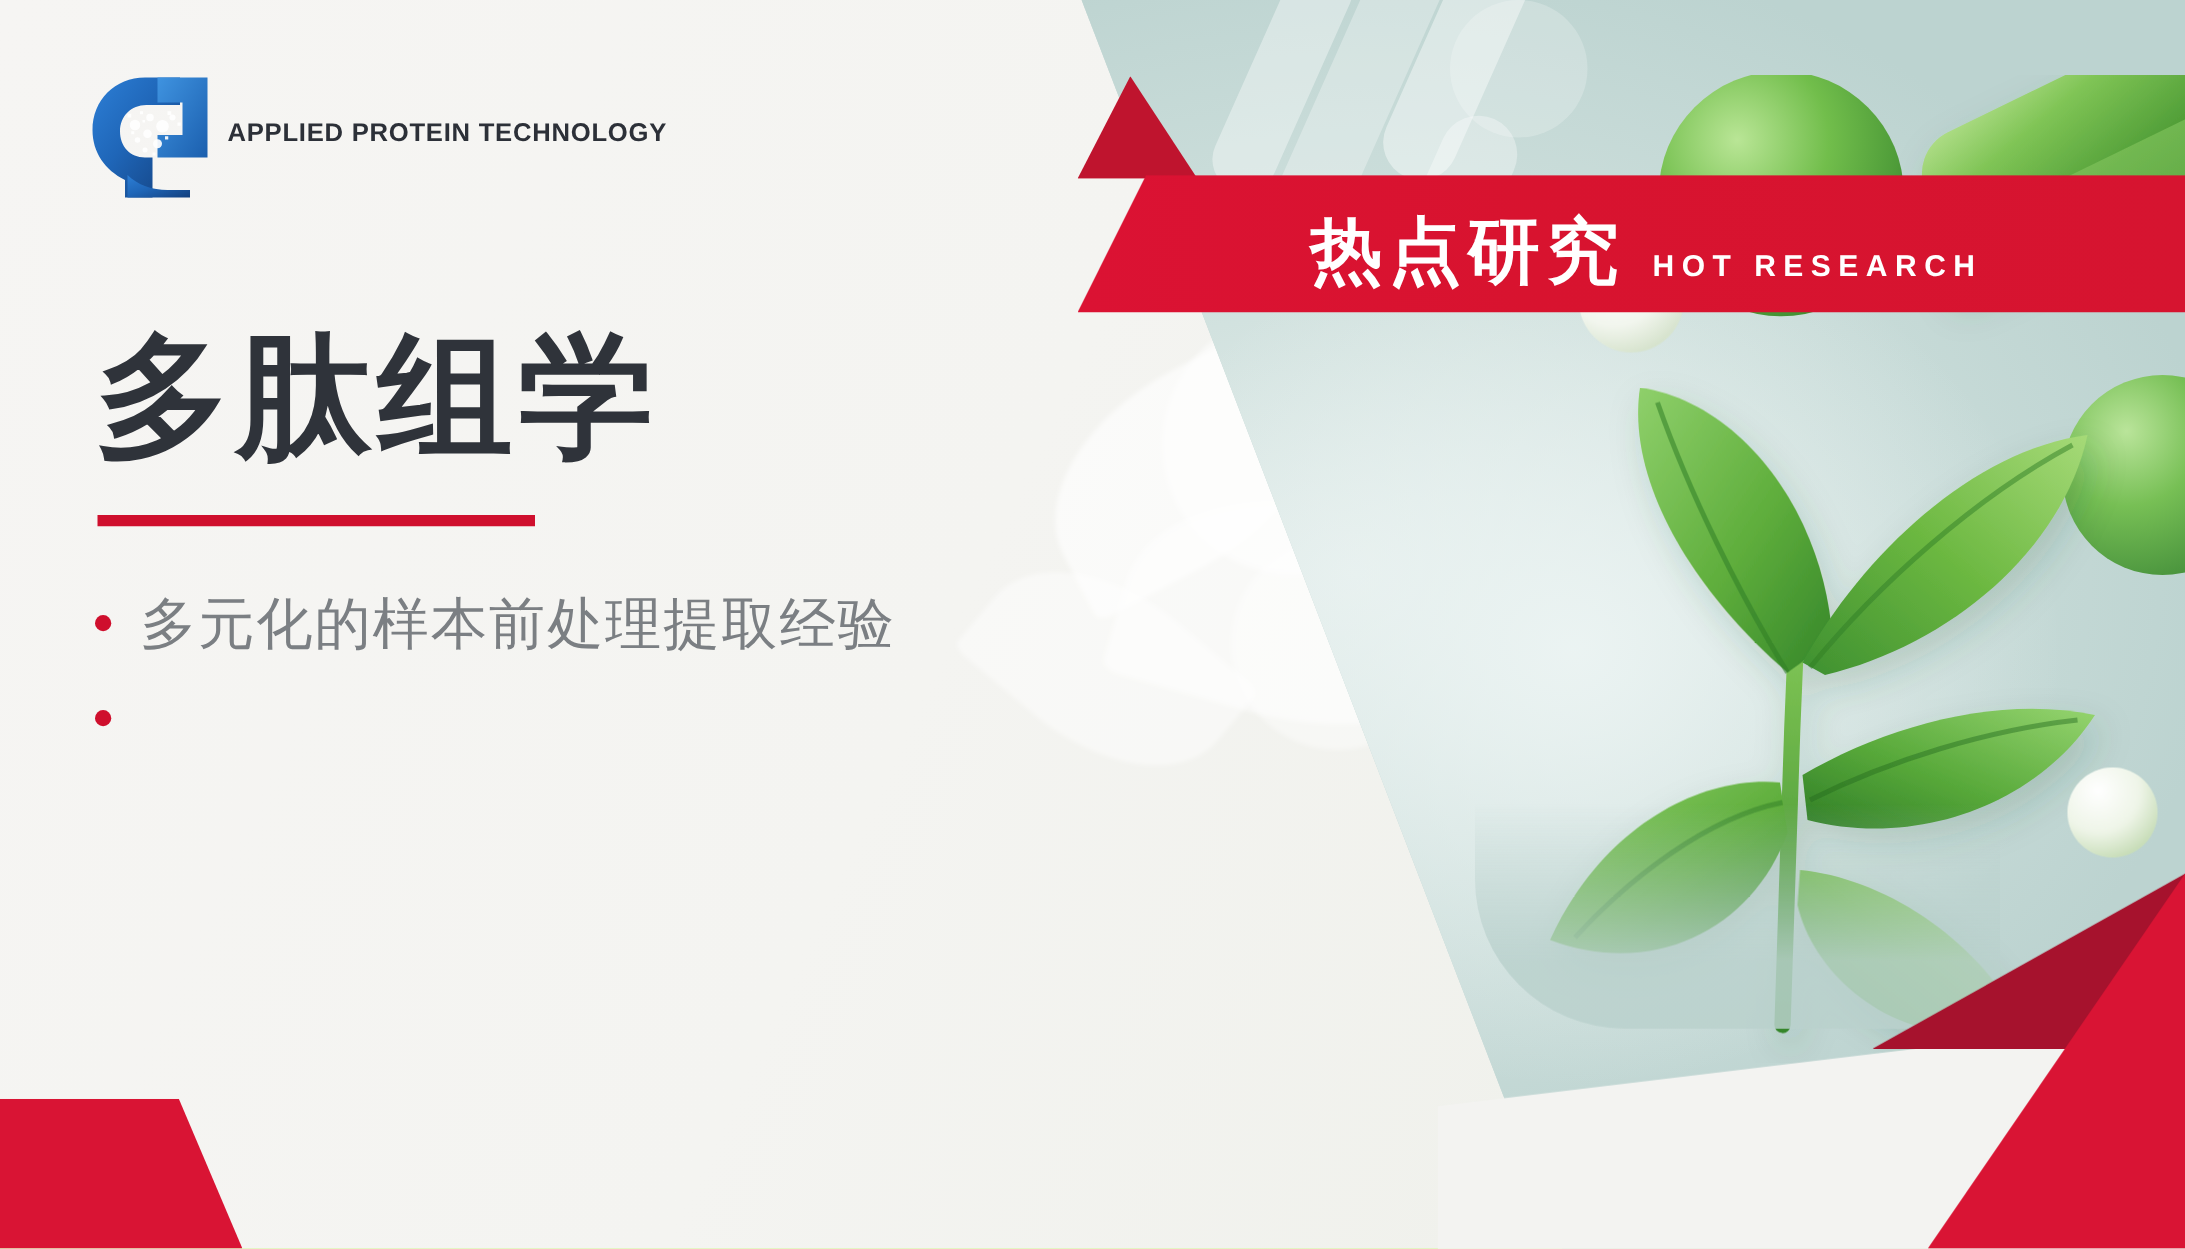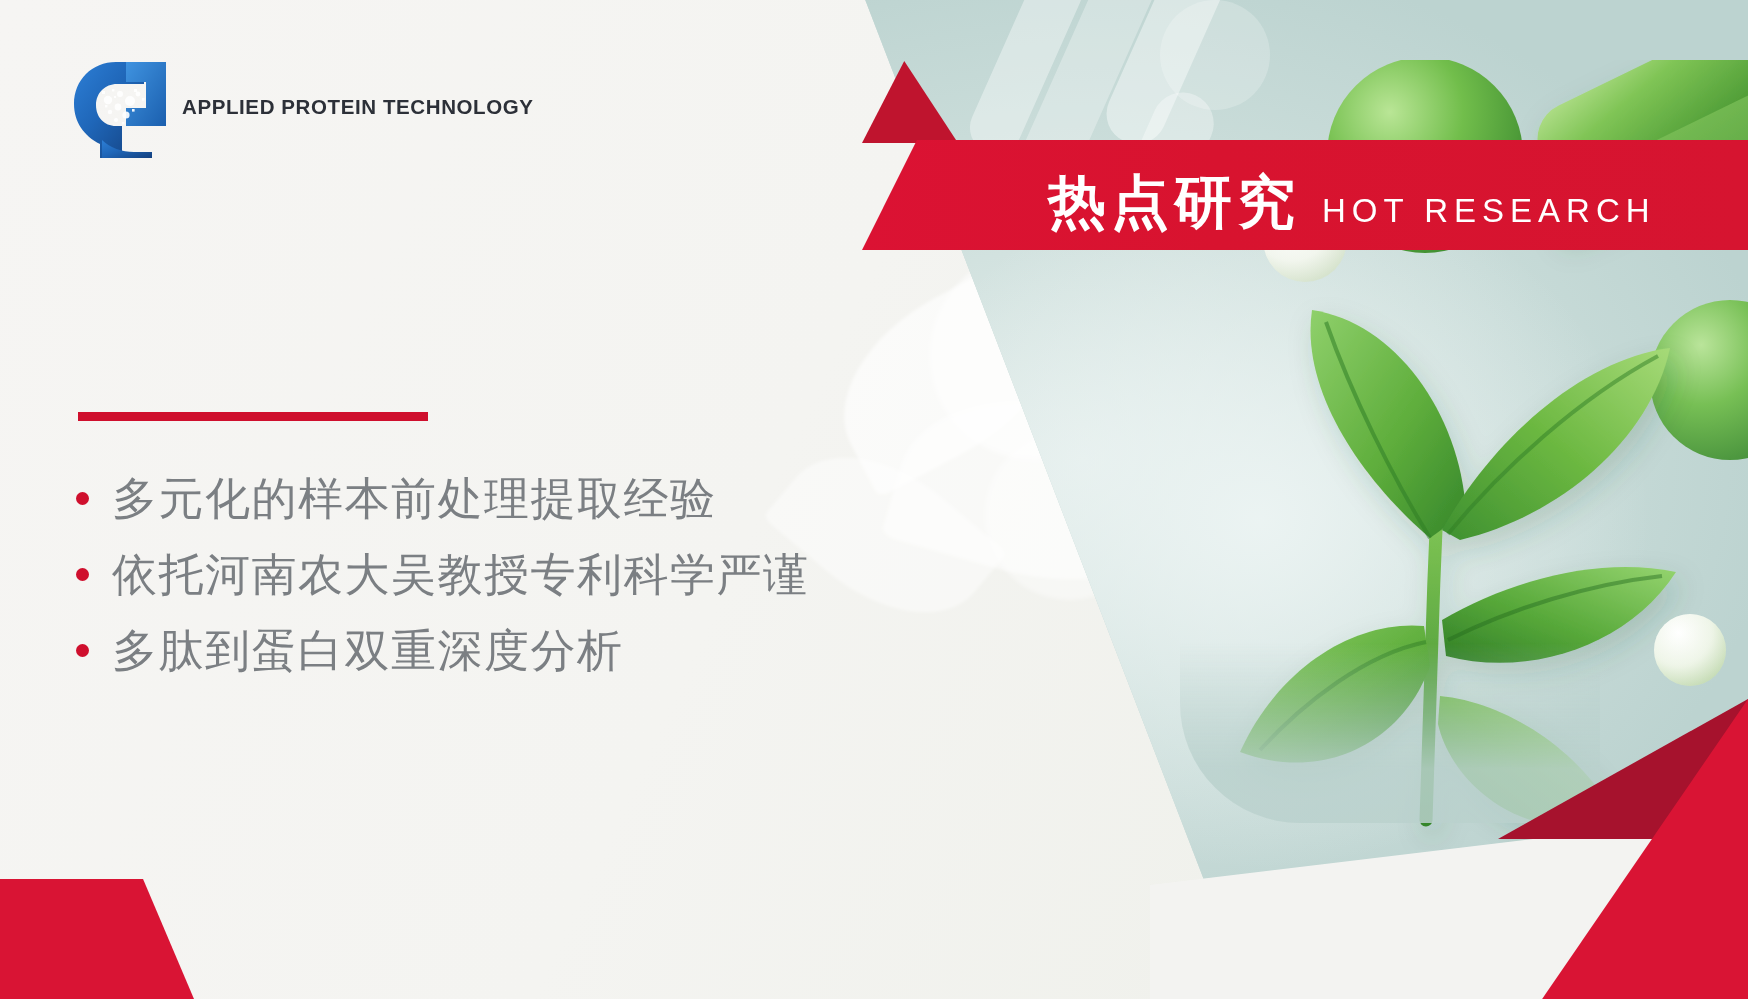--- a/index.html
+++ b/index.html
@@ -147,22 +147,22 @@
   }
   .ribbon-cn {
     color: #ffffff;
     font-size: 58px;
     font-weight: 700;
     letter-spacing: 5px;
     line-height: 1;
   }
   .ribbon-en {
     color: #ffffff;
-    font-size: 33px;
-    font-weight: 400;
+    font-size: 24px;
+    font-weight: 700;
     letter-spacing: 6px;
     line-height: 1;
   }
 
   
   .headline {
     position: absolute;
     left: 76px; top: 258px;
     font-size: 108px;
     font-weight: 700;
@@ -374,34 +374,30 @@
   </div>
 
   <div class="ribbon-fold"></div>
   <div class="ribbon">
     <div class="ribbon-inner">
       <span class="ribbon-cn">热点研究</span>
       <span class="ribbon-en">HOT RESEARCH</span>
     </div>
   </div>
 
+  <div class="headline">多肽组学</div>
   <div class="rule"></div>
 
   <div class="bullets">
     <div class="bullet">
       <span class="bullet-dot"></span>
       <span class="bullet-text">多元化的样本前处理提取经验</span>
     </div>
     <div class="bullet">
       <span class="bullet-dot"></span>
-      <span class="bullet-text">依托河南农大吴教授专利科学严谨</span>
-    </div>
-    <div class="bullet">
-      <span class="bullet-dot"></span>
-      <span class="bullet-text">多肽到蛋白双重深度分析</span>
     </div>
   </div>
 
   <div class="corner-bl"></div>
   <div class="corner-br-dark"></div>
   <div class="corner-br"></div>
 
 </div>
 
 </body></html>

